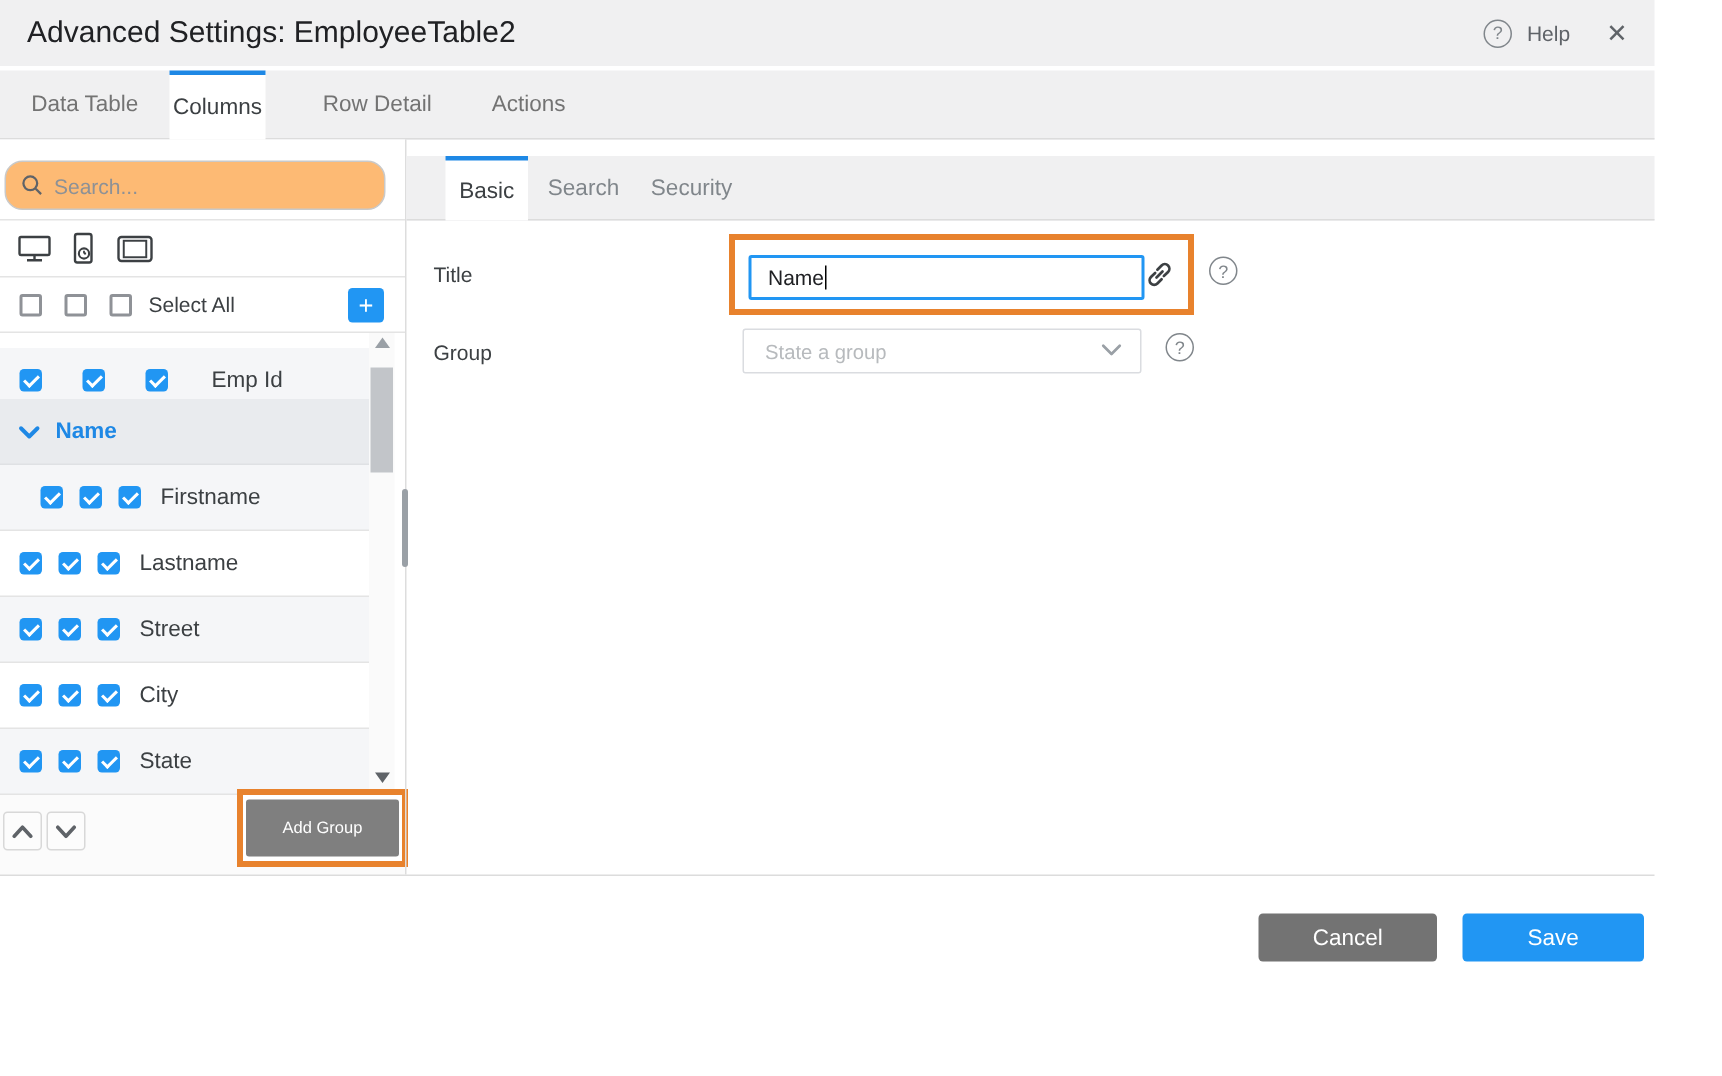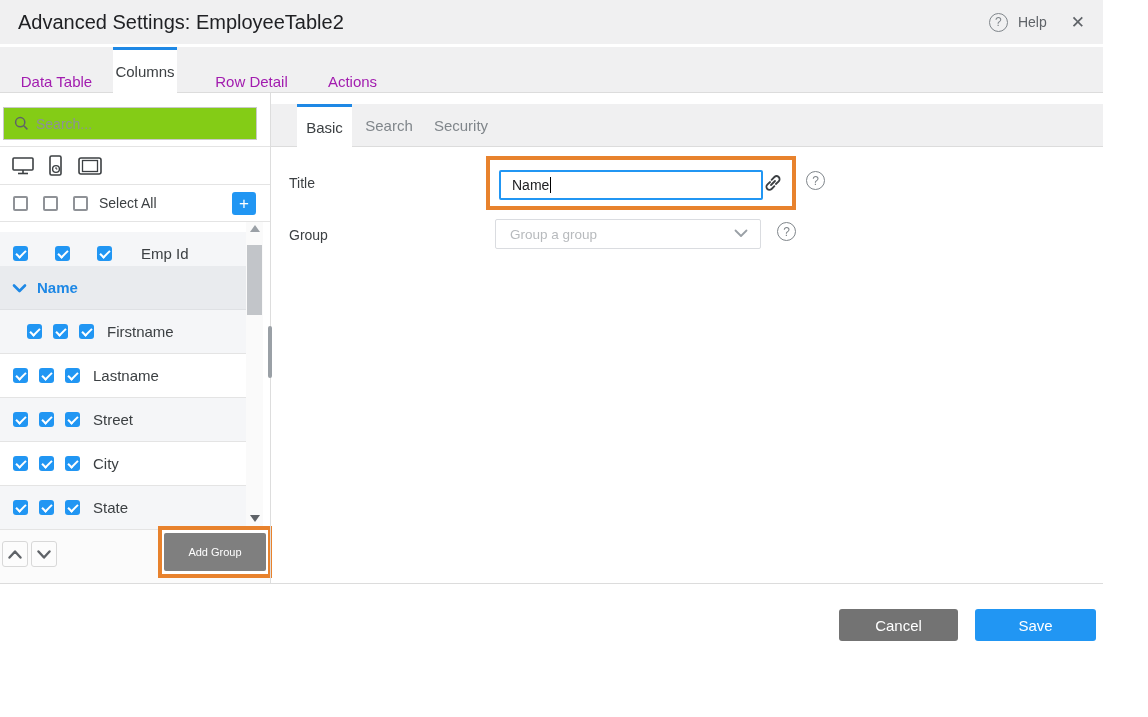--- a/index.html
+++ b/index.html
@@ -11,27 +11,27 @@
   .hdr { position:absolute; left:0; top:0; width:1103px; height:44px; background:#f0f0f1; display:flex; align-items:center; }
   .hdr-title { position:absolute; left:18px; top:0; height:44px; display:flex; align-items:center; font-size:20px; color:#202124; }
   .hdr-right { position:absolute; right:10px; top:0; height:44px; display:flex; align-items:center; gap:10px; }
   .qcircle { width:19px; height:19px; border:1.5px solid #80868b; border-radius:50%; color:#80868b;
              font-size:12px; display:inline-flex; align-items:center; justify-content:center; background:transparent; }
   .help-label { font-size:14px; color:#5f6368; margin-right:14px; }
   .close-x { font-size:17px; color:#5f6368; margin-right:8px; cursor:default; }
 
   
   .maintabs { position:absolute; left:0; top:47px; width:1103px; height:46px; background:#f0f0f1; border-bottom:1px solid #dcdcdc; }
-  .mtab { position:absolute; top:12px; height:45px; display:flex; align-items:center; justify-content:center; font-size:15px; color:#a21caf; }
+  .mtab { position:absolute; top:0; height:45px; display:flex; align-items:center; justify-content:center; font-size:15px; color:#737373; }
   .mtab.active { top:0; height:46px; background:#fff; border-top:3px solid #1e88e5; color:#3c4043; z-index:2; }
 
   
   .sidebar { position:absolute; left:0; top:93px; width:270px; height:490px; background:#fff; }
   .search-row { position:absolute; left:0; top:0; width:270px; height:54px; border-bottom:1px solid #e4e4e4; }
-  .search-box { position:absolute; left:3px; top:14px; width:254px; height:33px; border:1px solid #c9c9c9; border-radius:0; background:#84cc16; display:flex; align-items:center; }
+  .search-box { position:absolute; left:3px; top:14px; width:254px; height:33px; border:1px solid #c9c9c9; border-radius:12px; background:#fdba74; display:flex; align-items:center; }
   .search-box svg { margin-left:10px; }
   .search-input { border:none; outline:none; background:transparent; font-size:14px; color:#3c4043; margin-left:7px; width:200px; font-family:"Liberation Sans",sans-serif; }
   .search-input::placeholder { color:#8d9196; }
 
   .device-row { position:absolute; left:0; top:54px; width:270px; height:38px; border-bottom:1px solid #e4e4e4; display:flex; align-items:center; gap:10px; padding-left:11px; }
 
   .selall-row { position:absolute; left:0; top:92px; width:270px; height:37px; border-bottom:1px solid #e4e4e4; display:flex; align-items:center; }
   .cb-off { width:15px; height:15px; border:2px solid #8f9297; border-radius:2px; background:#fff; flex:none; }
   .selall-label { font-size:14px; color:#3c4043; margin-left:11px; }
   .plus-btn { position:absolute; right:14px; top:7px; width:24px; height:23px; background:#2196f3; color:#fff; border:none; border-radius:3px; font-size:17px; line-height:21px; display:flex; align-items:center; justify-content:center; }
@@ -236,21 +236,21 @@
     <svg class="link-icon" width="20" height="20" viewBox="0 0 20 20">
       <path d="M8.6 6.8 L11.4 4 a3 3 0 0 1 4.3 4.3 L12.9 11" fill="none" stroke="#3c4043" stroke-width="1.8" stroke-linecap="round"></path>
       <path d="M11.4 13.2 L8.6 16 a3 3 0 0 1 -4.3 -4.3 L7.1 9" fill="none" stroke="#3c4043" stroke-width="1.8" stroke-linecap="round"></path>
       <line x1="8" y1="12" x2="12" y2="8" stroke="#3c4043" stroke-width="1.8" stroke-linecap="round"></line>
     </svg>
   </div>
   <span class="qcircle q1">?</span>
 
   <div class="field-label" style="left:289px;top:227px;">Group</div>
   <div class="fake-select">
-    <span class="ph">Group a group</span>
+    <span class="ph">State a group</span>
     <svg width="14" height="9" viewBox="0 0 14 9">
       <polyline points="1.5,1.5 7,7 12.5,1.5" fill="none" stroke="#9aa0a6" stroke-width="1.8" stroke-linecap="round" stroke-linejoin="round"></polyline>
     </svg>
   </div>
   <span class="qcircle q2">?</span>
 
   <div class="bottom-divider"></div>
   <button class="btn btn-cancel">Cancel</button>
   <button class="btn btn-save">Save</button>
 

